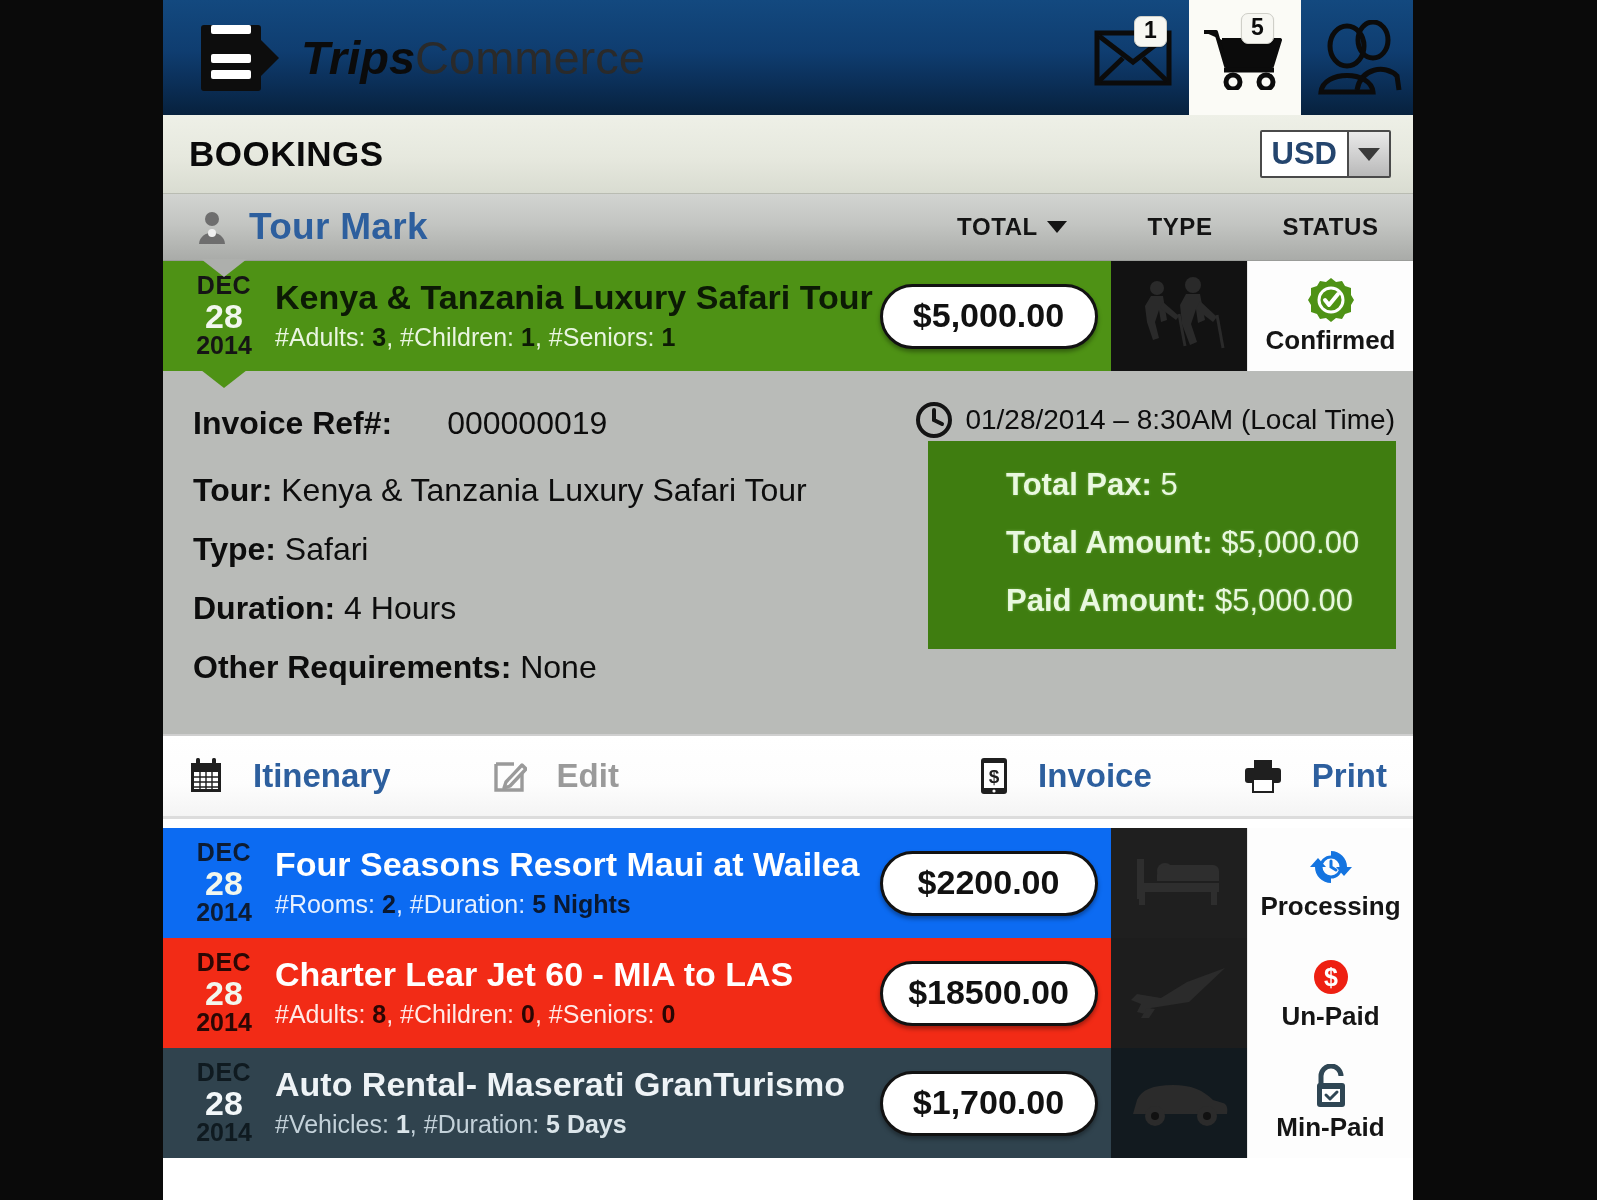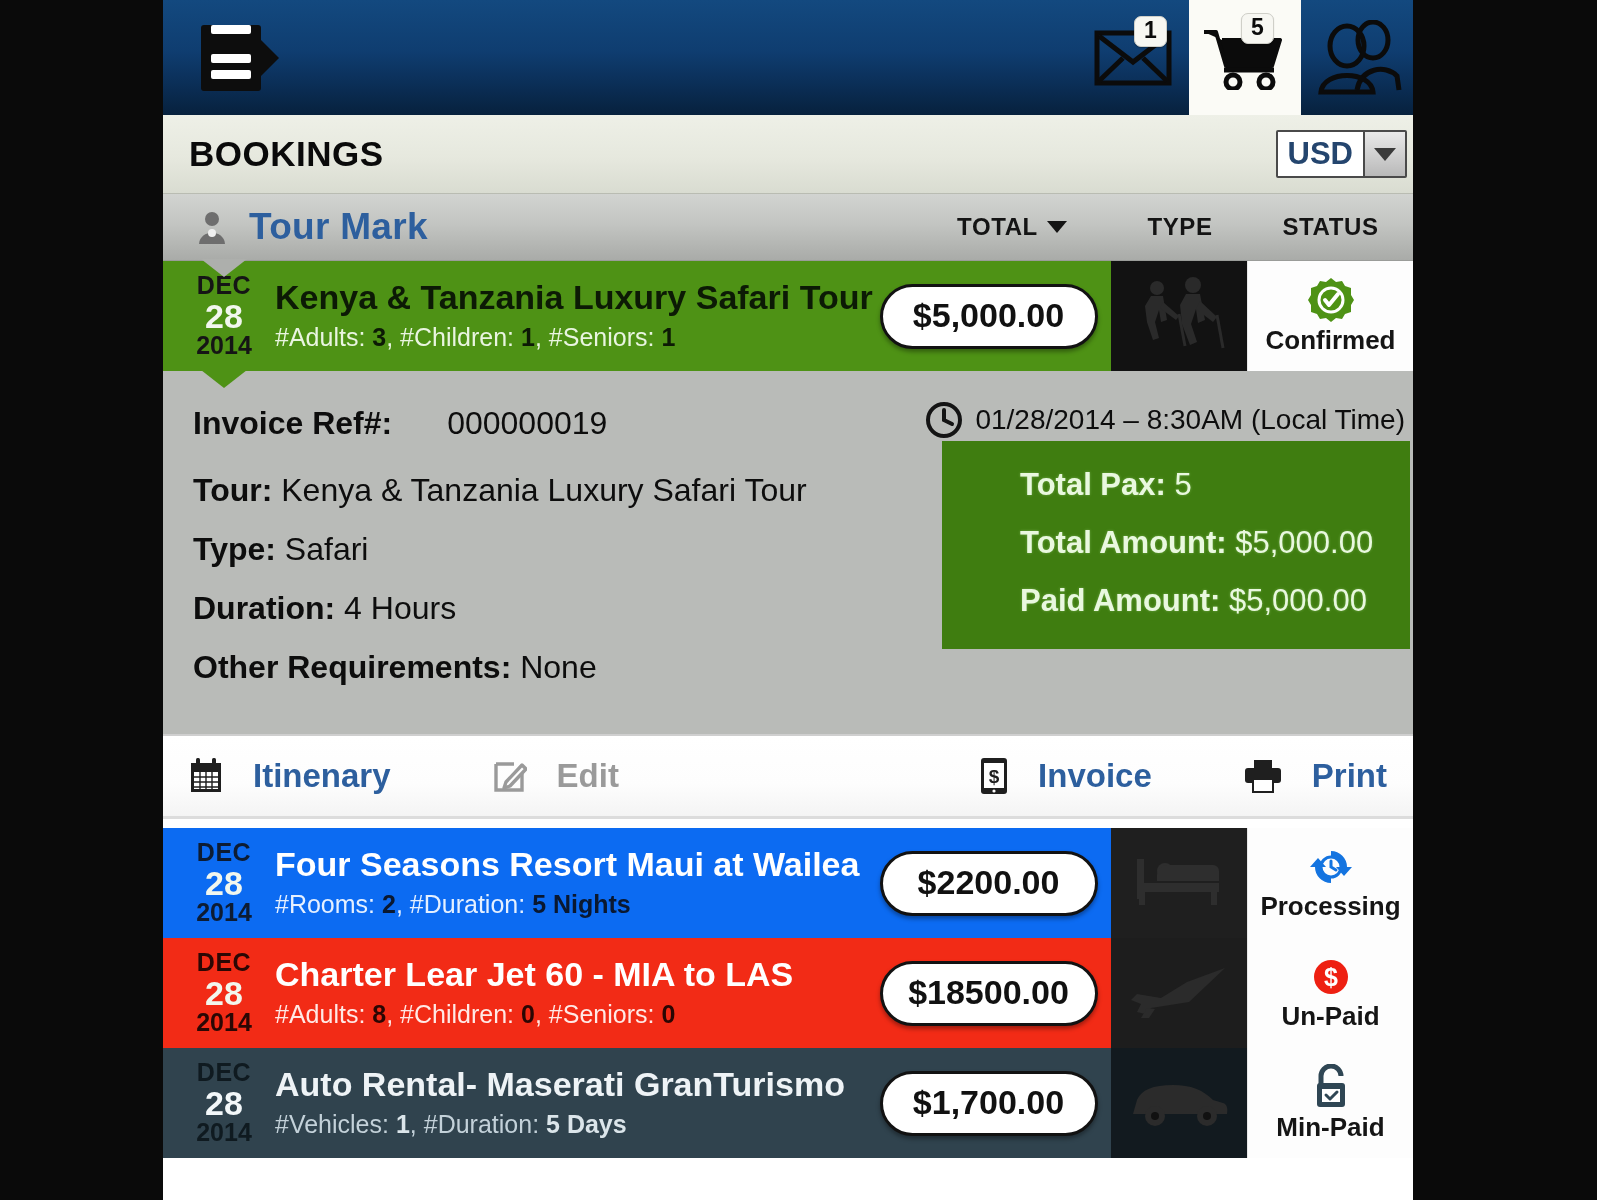--- a/index.html
+++ b/index.html
@@ -53,21 +53,21 @@
   .ticon.mail .badge{top:16px;left:57px;}
   .ticon.cart .badge{top:13px;left:52px;}
 
   
   .bookings{
     height:78px;background:linear-gradient(180deg,#eef0e7 0%,#e6e8de 55%,#d9dcd1 100%);
     display:flex;align-items:center;border-bottom:1px solid #b9bcb2;position:relative;
   }
   .bookings h1{margin:0 0 0 26px;font-size:35px;font-weight:bold;letter-spacing:.5px;color:#0a0a0a;}
   .currency{
-    margin-left:auto;margin-right:6px;display:flex;align-items:stretch;height:44px;
+    margin-left:auto;margin-right:22px;display:flex;align-items:stretch;height:44px;
     border:2px solid #4a4a4a;background:#fff;border-radius:2px;
   }
   .currency .val{
     display:flex;align-items:center;padding:0 10px;font-size:31px;font-weight:bold;color:#24456e;
   }
   .currency .arrow{
     width:40px;border-left:2px solid #4a4a4a;
     background:linear-gradient(180deg,#e9e9e9,#b9b9b9);
     display:flex;align-items:center;justify-content:center;
   }
@@ -152,29 +152,29 @@
     border-left:23px solid transparent;border-right:23px solid transparent;border-top:18px solid #4e9215;z-index:6;
   }
 
   
   .detail{background:#b9bbb8;position:relative;padding:0 0 0 0;display:flex;}
   .detail .dleft{flex:1 1 auto;padding:34px 0 26px 30px;min-width:0;}
   .drefline{display:flex;align-items:center;font-size:32px;color:#0d0d0d;gap:29px;}
   .drefline .k{font-weight:bold;}
   .drefline .v{margin-left:26px;font-weight:normal;}
   .dtime{
-    position:absolute;right:8px;top:30px;display:flex;align-items:center;gap:12px;
+    position:absolute;right:18px;top:30px;display:flex;align-items:center;gap:12px;
     font-size:28px;color:#0d0d0d;white-space:nowrap;
   }
   .dfields{margin-top:30px;}
   .dfield{font-size:32px;color:#0d0d0d;margin-bottom:22px;white-space:nowrap;}
   .dfield .k{font-weight:bold;}
   .dfield .v{font-weight:normal;}
   .totalsbox{
-    position:absolute;right:3px;top:70px;width:468px;background:#3f7d10;
+    position:absolute;right:17px;top:70px;width:468px;background:#3f7d10;
     padding:26px 0 30px 0;box-sizing:border-box;
   }
   .totline{
     font-size:31px;color:#e9f8df;margin:0 0 22px 78px;white-space:nowrap;
     text-shadow:0 0 3px rgba(210,255,180,.35);
   }
   .totline:last-child{margin-bottom:0;}
   .totline .k{font-weight:bold;}
 
   
@@ -203,20 +203,23 @@
     <div class="topbar">
 
       <div class="hamburger">
         <div class="blk"></div>
         <div class="bar"></div>
           <div class="bar"></div>
           <div class="bar"></div>
         <div class="tri"></div>
       </div>
 
+      <div class="brand">
+        <span class="b1">Trips</span><span class="b2">Commerce</span>
+      </div>
 
       <div class="topicons">
 
         <div class="ticon mail">
           <svg width="78" height="58" viewBox="0 0 78 58">
             <rect x="3" y="4" width="72" height="50" fill="none" stroke="#0b0b0b" stroke-width="5"></rect>
             <path d="M5 7 L39 33 L73 7" fill="none" stroke="#0b0b0b" stroke-width="5"></path>
             <path d="M5 52 L29 29 M73 52 L49 29" fill="none" stroke="#0b0b0b" stroke-width="5"></path>
           </svg>
           <span class="badge">1</span>

